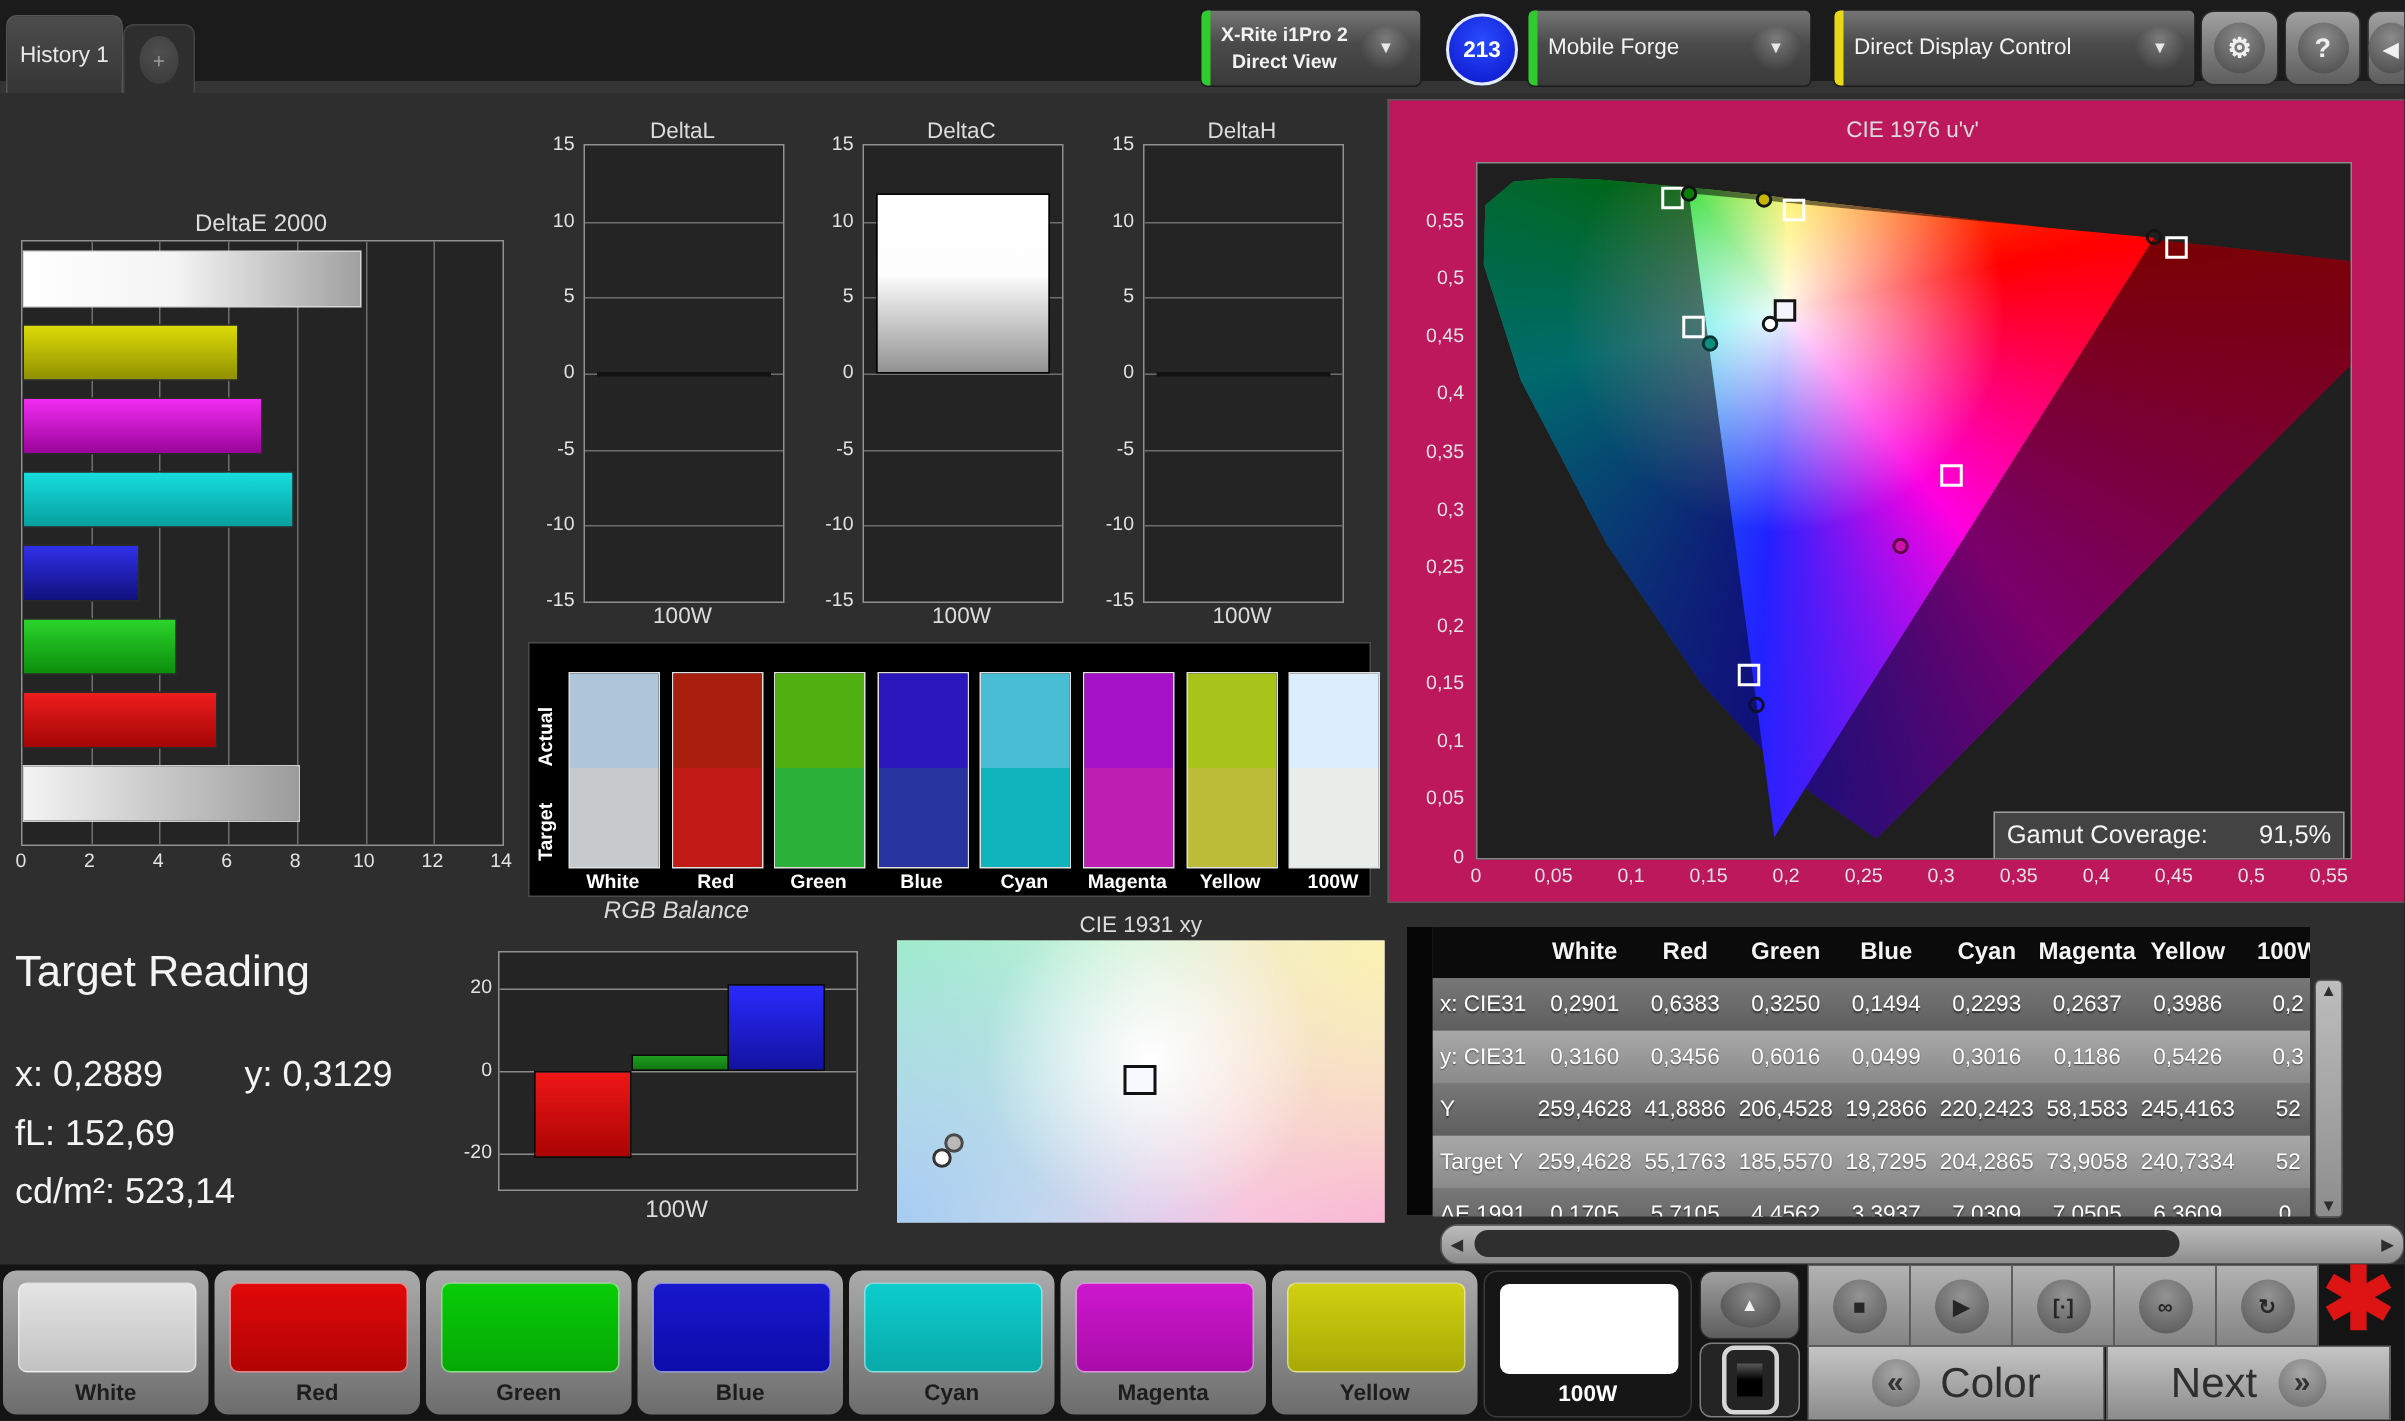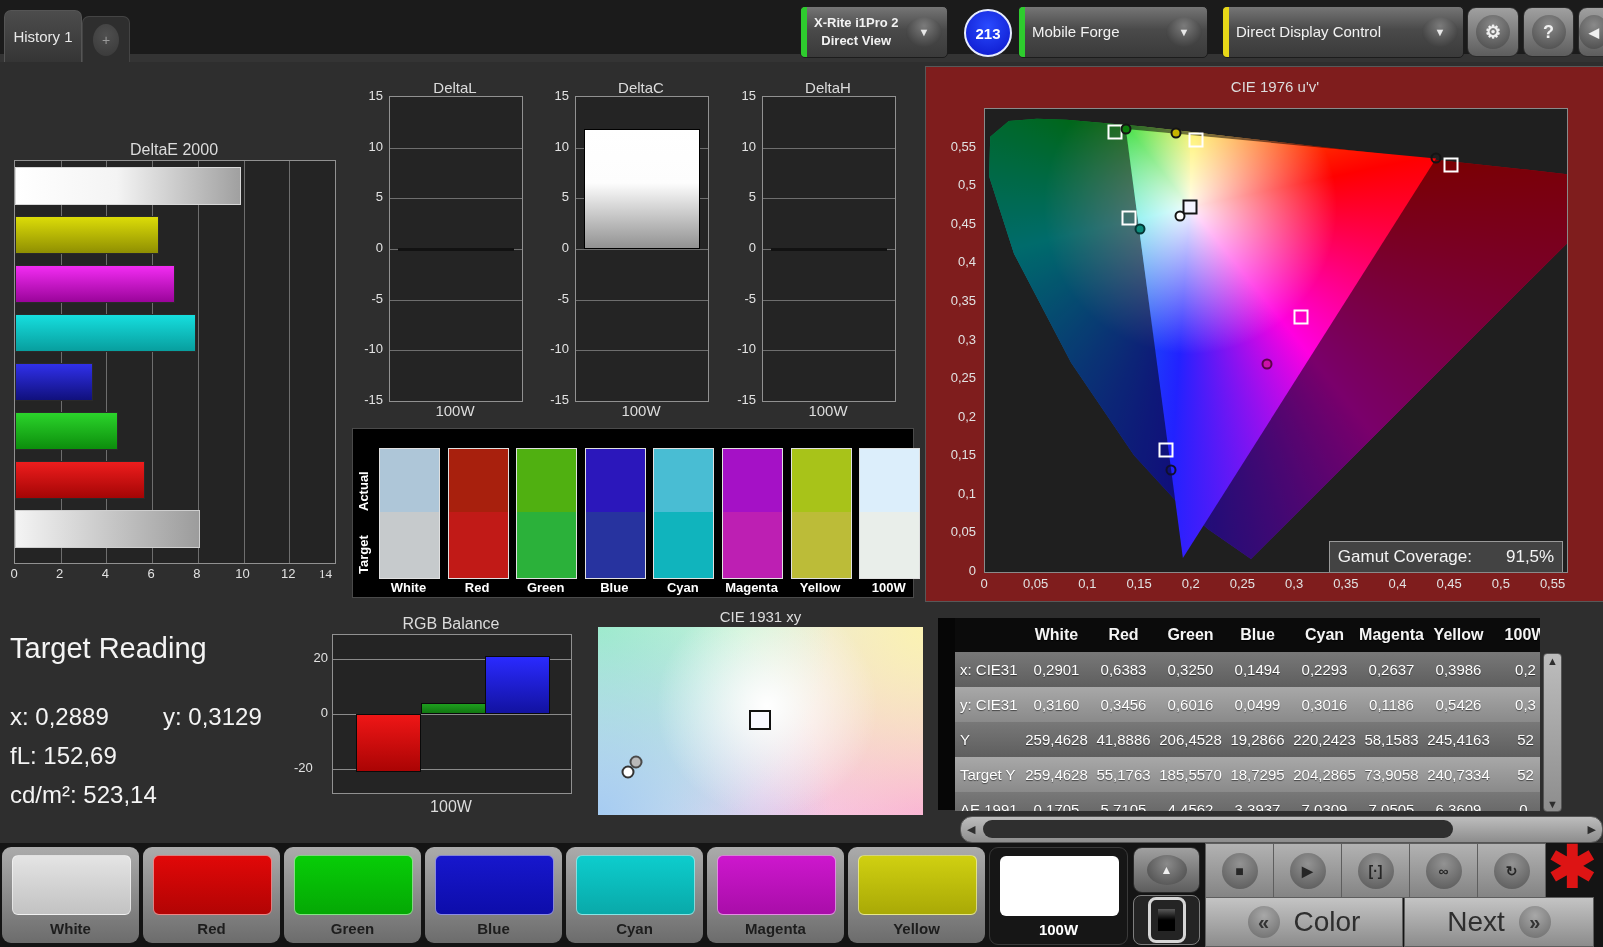--- a/index.html
+++ b/index.html
@@ -51,21 +51,21 @@
 
   
   #swatch-panel{background:#000;border:1px solid #4a4a4a;}
   .swatch{position:absolute;border:1px solid #e0e0e0;}
   .swatch .half{position:absolute;left:0;right:0;}
   .swatch-label{position:absolute;color:#fff;font-size:13px;font-weight:bold;text-align:center;}
   .vert-label{position:absolute;color:#fff;font-size:13px;font-weight:bold;
       writing-mode:vertical-rl;transform:rotate(180deg);text-align:center;}
 
   
-  #cie76-panel{background:#7f1d1d;border:1px solid #585858;}
+  #cie76-panel{background:#be185d;border:1px solid #585858;}
   #cie76-plot{background:#1f1f1f;border:1px solid #8a8a8a;}
   .cie-colors{position:absolute;inset:0;
       background:
         radial-gradient(circle at 35.2% 21.2%, rgba(255,255,255,0.95) 0%, rgba(255,255,255,0) 28%),
         conic-gradient(from 0deg at 35.2% 21.2%,
           #ffe800 4deg,#ff0000 78deg,#ff00e0 141deg,#2222ff 184deg,
           #00e0e0 257deg,#00d400 322deg,#ffe800 364deg);}
   .cie-dark{position:absolute;inset:0;background:rgba(0,0,0,0.52);}
   .marker-target{position:absolute;width:15px;height:15px;transform:translate(-50%,-50%);box-sizing:border-box;}
   .marker-actual{position:absolute;width:11px;height:11px;border-radius:50%;transform:translate(-50%,-50%);box-sizing:border-box;}
@@ -185,21 +185,21 @@
       <div class="hbar fill-gray" style="left: 0px; top: 349px; width: 185.143px; height: 38px; box-sizing: border-box;"></div>
     </div>
   <div id="deltae-xticks">
       <div class="tick" style="left: -1px; top: 566px; width: 30px; text-align: center;">0</div>
       <div class="tick" style="left: 44.7143px; top: 566px; width: 30px; text-align: center;">2</div>
       <div class="tick" style="left: 90.4286px; top: 566px; width: 30px; text-align: center;">4</div>
       <div class="tick" style="left: 136.143px; top: 566px; width: 30px; text-align: center;">6</div>
       <div class="tick" style="left: 181.857px; top: 566px; width: 30px; text-align: center;">8</div>
       <div class="tick" style="left: 227.571px; top: 566px; width: 30px; text-align: center;">10</div>
       <div class="tick" style="left: 273.286px; top: 566px; width: 30px; text-align: center;">12</div>
-      <div class="tick" style="left: 319px; top: 566px; width: 30px; text-align: left; font-family: Liberation Serif, serif;">14</div>
+      <div class="tick" style="left: 319px; top: 566px; width: 30px; text-align: center;">14</div>
     </div>
 
   <div id="delta-charts">
       <div class="chart-title" style="left: 389px; top: 79px; width: 132px; font-size: 15px;">DeltaL</div>
       <div class="plot" style="left: 389px; top: 96px; width: 132px; height: 304px;">
         <div class="gridline-h" style="top: 50.6667px;"></div>
         <div class="gridline-h" style="top: 101.333px;"></div>
         <div class="gridline-h" style="top: 152px;"></div>
         <div class="gridline-h" style="top: 202.667px;"></div>
         <div class="gridline-h" style="top: 253.333px;"></div>
@@ -346,21 +346,21 @@
     </div>
 
   <div class="abs" id="cr-title" style="left:10px;top:632px;">Target Reading</div>
   <div id="cr-items">
       <div class="cr-item" style="left: 10px; top: 703px;">x: 0,2889</div>
       <div class="cr-item" style="left: 163px; top: 703px;">y: 0,3129</div>
       <div class="cr-item" style="left: 10px; top: 742px;">fL: 152,69</div>
       <div class="cr-item" style="left: 10px; top: 781px;">cd/m²: 523,14</div>
     </div>
 
-  <div class="chart-title" style="left:332px;top:615px;width:238px;">RGB Balance</div>
+  <div class="chart-title" style="left:332px;top:599px;width:238px;font-style:italic;">RGB Balance</div>
   <div class="plot" id="rgb-plot" style="left:332px;top:634px;width:238px;height:158px;">
       <div class="gridline-h" style="top: 24px; background: rgb(138, 138, 138);"></div>
       <div class="gridline-h" style="top: 79px; background: rgb(138, 138, 138);"></div>
       <div class="gridline-h" style="top: 134px; background: rgb(138, 138, 138);"></div>
       <div class="hbar" style="left: 23px; width: 65px; top: 79px; height: 57.75px; background: linear-gradient(rgb(239, 22, 22), rgb(170, 4, 4)); border: 1px solid rgb(10, 10, 10); box-sizing: border-box;"></div>
       <div class="hbar" style="left: 87.7px; width: 65px; top: 68px; height: 11px; background: linear-gradient(rgb(30, 158, 30), rgb(17, 119, 17)); border: 1px solid rgb(10, 10, 10); box-sizing: border-box;"></div>
       <div class="hbar" style="left: 152.4px; width: 65px; top: 21.25px; height: 57.75px; background: linear-gradient(rgb(42, 42, 255), rgb(18, 18, 160)); border: 1px solid rgb(10, 10, 10); box-sizing: border-box;"></div>
     </div>
   <div class="chart-title" style="left:332px;top:798px;width:238px;">100W</div>
 
@@ -518,14 +518,14 @@
     <span>Color</span>
   </div>
   <div class="nav-btn" style="left:1404px;top:897px;width:188px;">
     <span>Next</span>
     <span class="chev-circle">»</span>
   </div>
   <div class="abs" id="alert-asterisk" style="left:1548px;top:838px;">✱</div>
 
 <div class="tick" style="left: 294px; top: 650px; width: 34px; text-align: right;">20</div>
     <div class="tick" style="left: 294px; top: 705px; width: 34px; text-align: right;">0</div>
-    <div class="tick" style="left: 294px; top: 760px; width: 34px; text-align: left;">-20</div>
+    <div class="tick" style="left: 294px; top: 760px; width: 34px; text-align: right;">-20</div>
   </div>
 
 </body></html>

